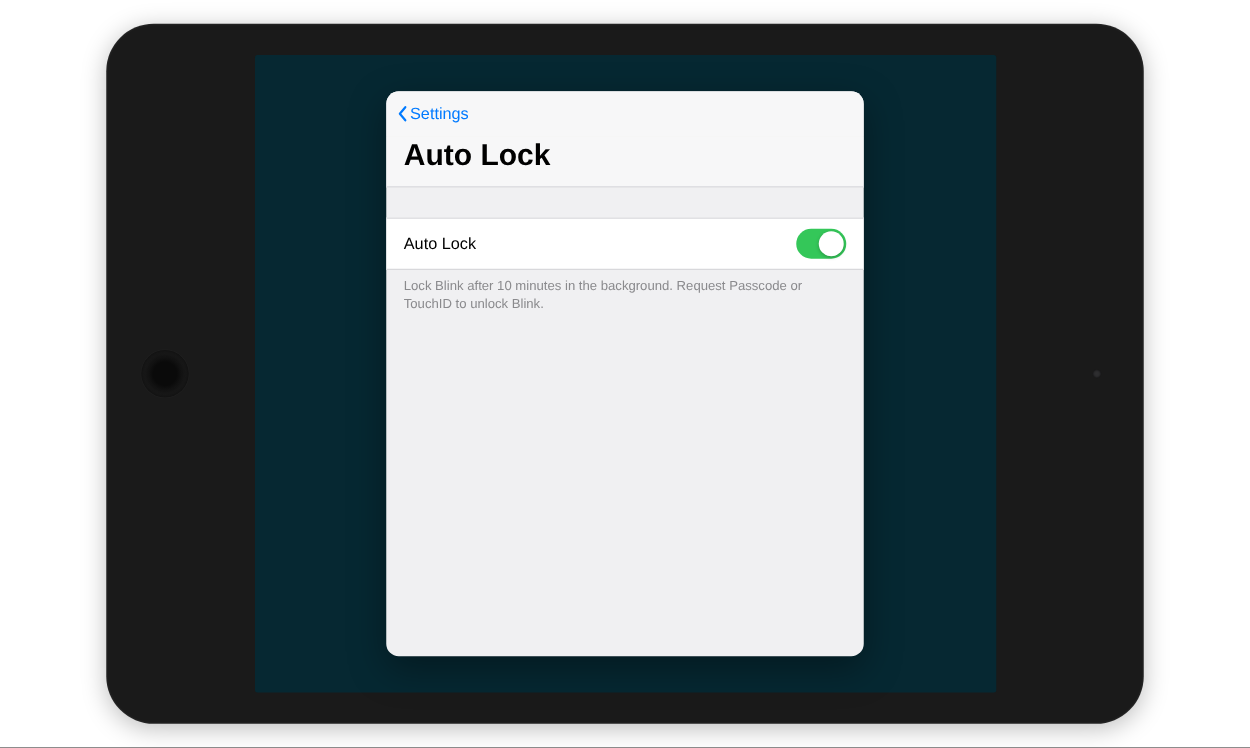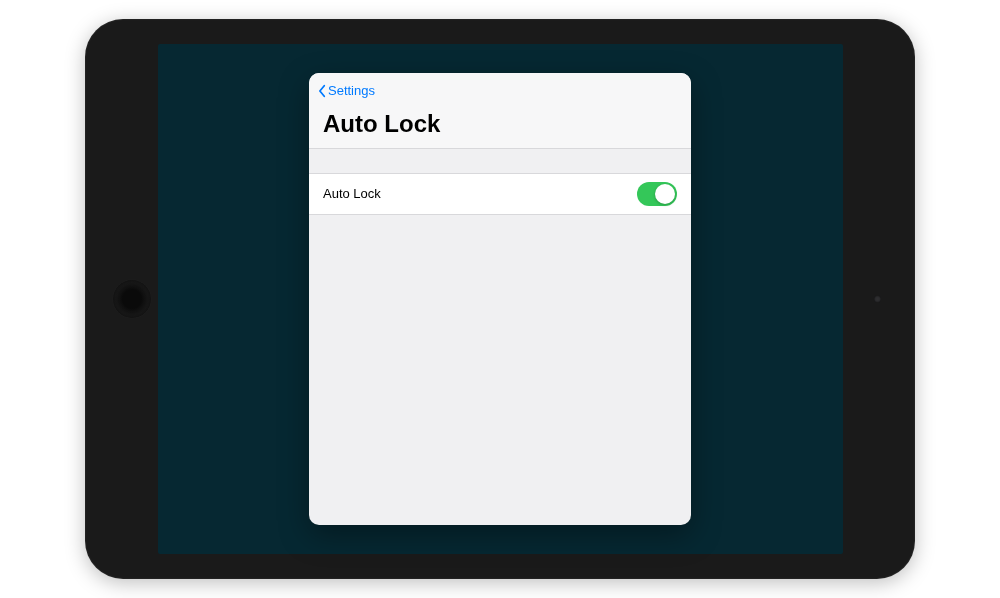--- a/index.html
+++ b/index.html
@@ -25,21 +25,21 @@
       background: #1a1a1a;
       border-radius: 38px;
       display: flex;
       align-items: center;
       justify-content: center;
       position: relative;
       box-shadow: 0 4px 20px rgba(0,0,0,0.25), inset 0 0 2px rgba(255,255,255,0.15);
     }
     
     .tablet-screen {
-      width: 685px;
+      width: 593px;
       height: 510px;
       background: #062832;
       border-radius: 2px;
       display: flex;
       align-items: center;
       justify-content: center;
       position: relative;
     }
     
     .home-button {
@@ -187,17 +187,18 @@
 
       <div class="section-spacer"></div>
 
       <div class="row">
         <span class="row-label">Auto Lock</span>
         <div class="toggle">
           <div class="toggle-knob"></div>
         </div>
       </div>
 
+      <div class="footer-text">Lock Blink after 10 minutes in the background. Request Passcode or TouchID to unlock Blink.</div>
 
     </div>
 
   </div>
 </div>
 
 </body></html>

